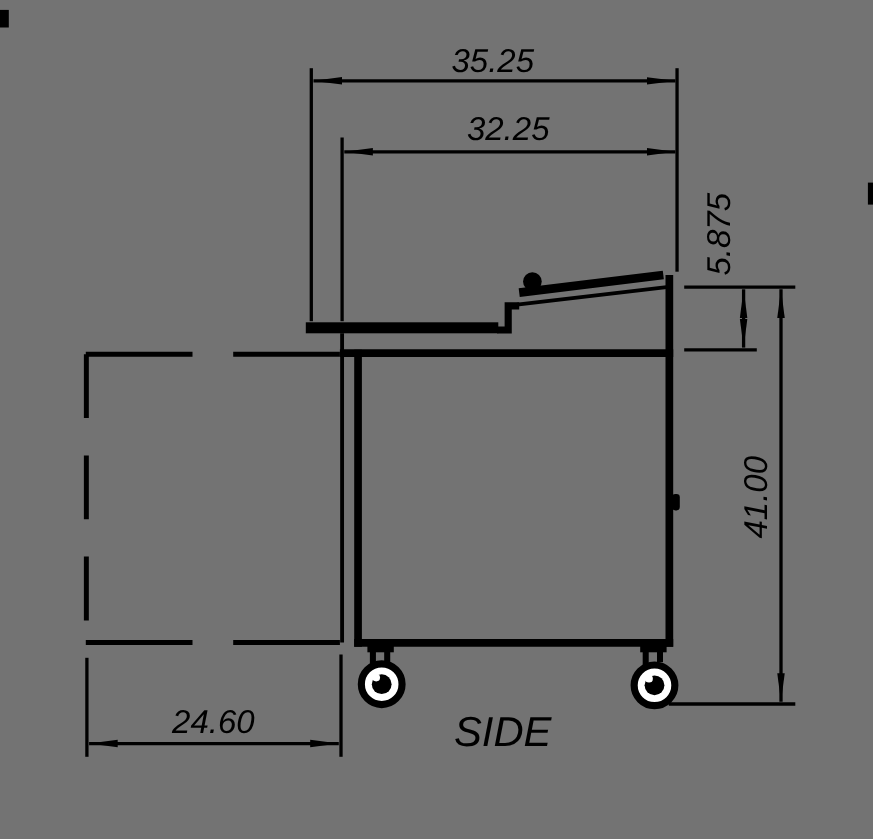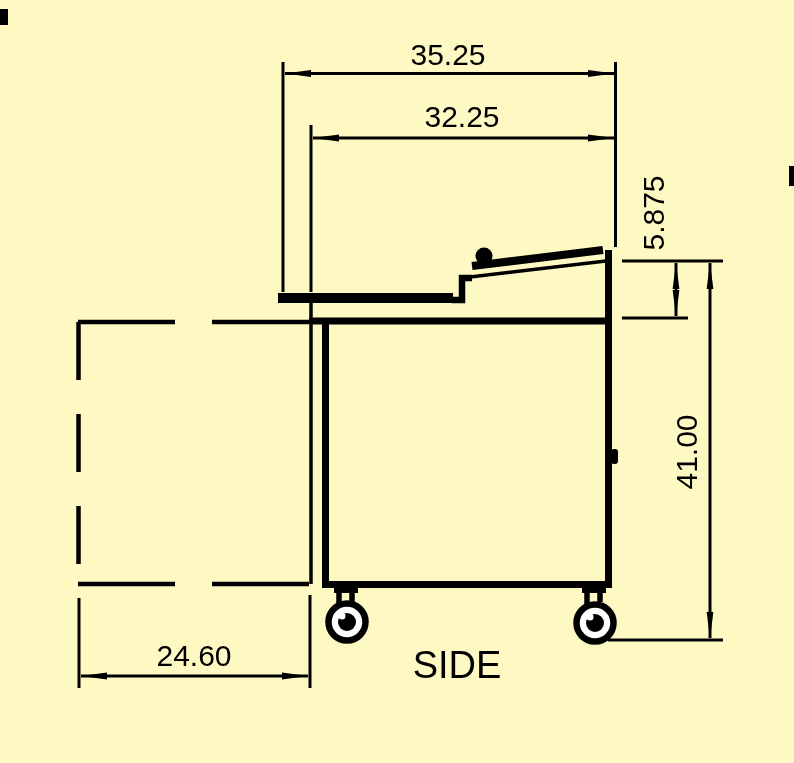--- a/index.html
+++ b/index.html
@@ -4,23 +4,24 @@
 <style>
   html, body {
     margin: 0;
     padding: 0;
     background: #ffffff;
   }
   #page {
     position: relative;
     width: 794px;
     height: 763px;
-    background: #fef9c3;
+    background: #737373;
     overflow: hidden;
     font-family: "Liberation Sans", sans-serif;
+    font-style: italic;
   }
   svg { display: block; }
   text.dim-label {
     font-family: "Liberation Sans", sans-serif;
     font-size: 30px;
     fill: #000000;
   }
   text.view-label {
     font-family: "Liberation Sans", sans-serif;
     font-size: 38px;

